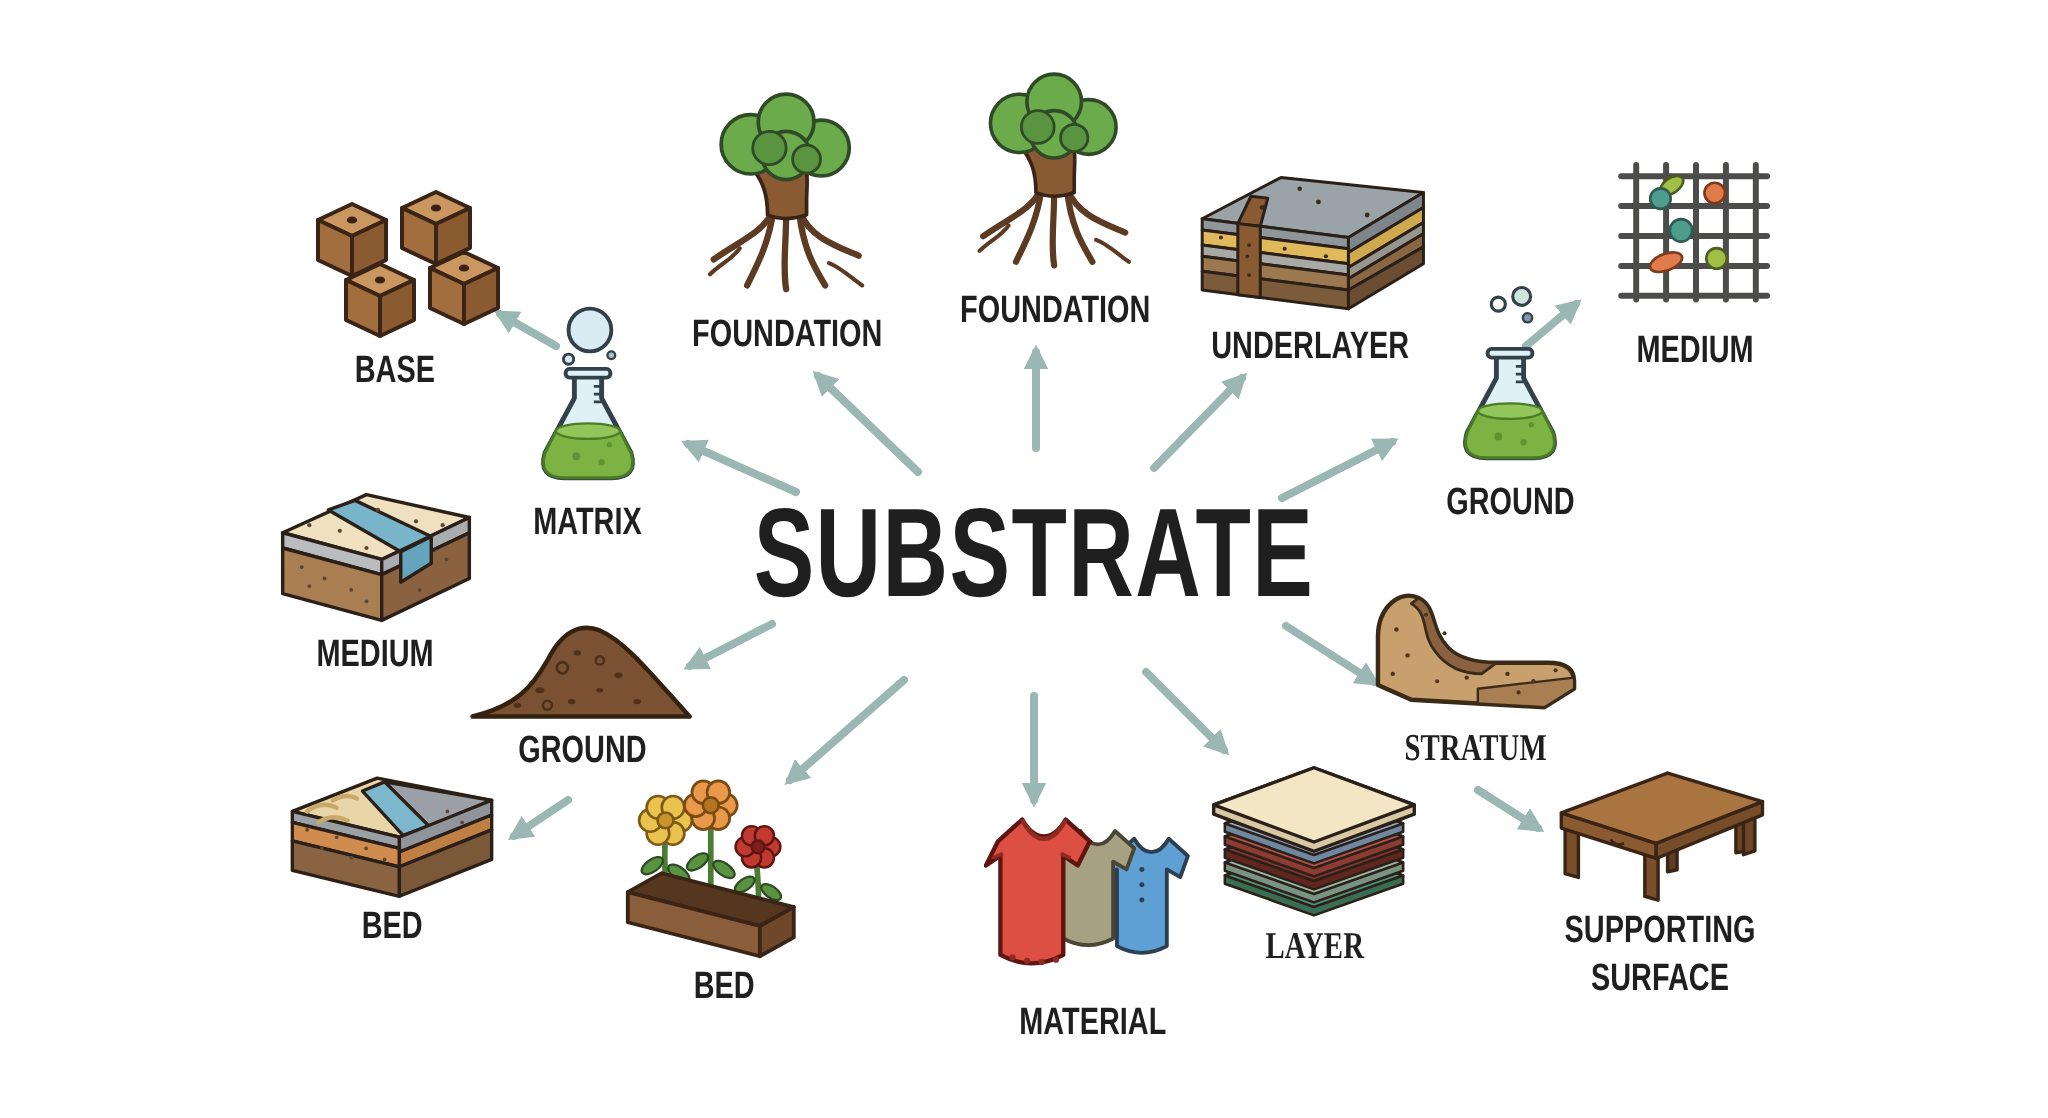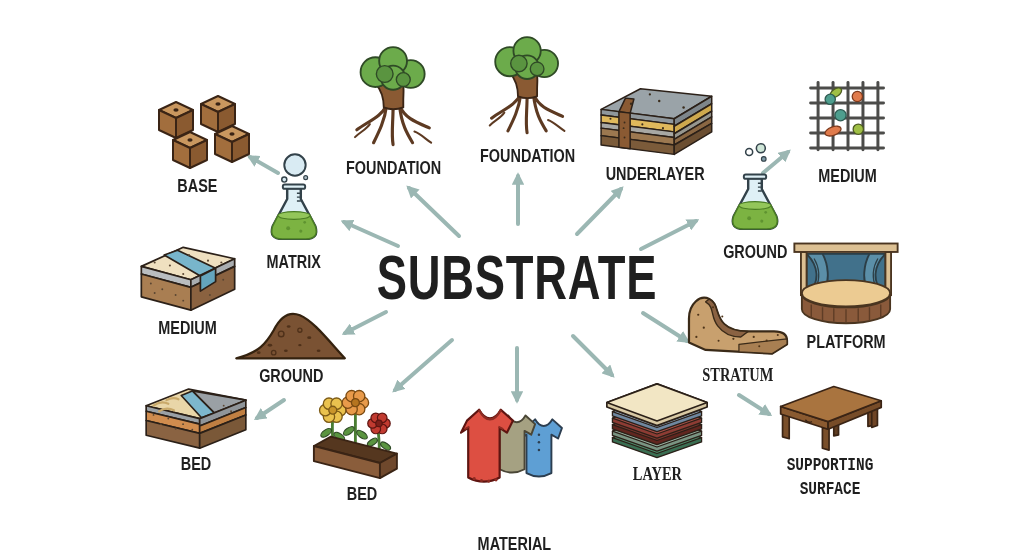--- a/index.html
+++ b/index.html
@@ -250,35 +250,20 @@
       <ellipse cx="36" cy="65" rx="16.5" ry="4" fill="#93c65a" stroke="#4a7d23" stroke-width="1.2"></ellipse>
       <circle cx="30" cy="78" r="2" fill="#5f9330"></circle>
         <circle cx="43" cy="81" r="1.6" fill="#5f9330"></circle>
         <circle cx="47" cy="72" r="1.4" fill="#5f9330"></circle>
       <rect x="24.5" y="33" width="23" height="4.5" rx="2" fill="#dff0f6" stroke="#33424a" stroke-width="2"></rect>
       <path d="M39,42 h4 M39,46 h4 M39,50 h4" stroke="#33424a" stroke-width="1.4"></path>
     </svg>
     <div class="label">GROUND</div>
   </div>
 
-  <div class="item" style="left:788px; top:236px;">
-    <svg width="116" height="92" viewBox="0 0 122 98">
-      <rect x="19" y="19" width="84" height="42" fill="#41718b" stroke="#2c3e46" stroke-width="2"></rect>
-      <path d="M19,19 C32,32 33,48 22,61 L38,61 C44,46 42,30 36,19 Z" fill="#5b8fa8" stroke="#2c3e46" stroke-width="2" stroke-linejoin="round"></path>
-      <path d="M103,19 C90,32 89,48 100,61 L84,61 C78,46 80,30 86,19 Z" fill="#5b8fa8" stroke="#2c3e46" stroke-width="2" stroke-linejoin="round"></path>
-      <path d="M27,24 C33,34 33,46 29,56 M95,24 C89,34 89,46 93,56" stroke="#2c3e46" stroke-width="1.3" fill="none"></path>
-      <rect x="13" y="17" width="6" height="46" fill="#dcc093" stroke="#4a3520" stroke-width="2"></rect>
-      <rect x="103" y="17" width="6" height="46" fill="#dcc093" stroke="#4a3520" stroke-width="2"></rect>
-      <rect x="6" y="8" width="110" height="9" fill="#dcc093" stroke="#4a3520" stroke-width="2"></rect>
-      <path d="M14,62 A47,14 0 0 0 108,62 L108,78 A47,15 0 0 1 14,78 Z" fill="#8a5a3b" stroke="#4a3520" stroke-width="2"></path>
-      <path d="M24,73 V87 M36,76 V90 M48,77 V91 M61,78 V92 M74,77 V91 M86,76 V90 M98,73 V87" stroke="#5f3d26" stroke-width="1.5"></path>
-      <path d="M14,61 A47,14 0 0 0 108,61 A47,14 0 0 0 14,61 Z" fill="#eccb92" stroke="#4a3520" stroke-width="2"></path>
-    </svg>
-    <div class="label">PLATFORM</div>
-  </div>
 
   <div class="item" style="left:681px; top:287px;font-family:Liberation Serif, serif;">
     <svg width="114" height="74" viewBox="0 0 122 80">
       <path d="M8,60 L8,34 C8,18 20,8 30,13 C40,18 36,30 46,40 C52,46 62,48 72,48 L100,48 C110,48 114,52 114,58 L114,62 L98,72 L26,68 Z" fill="#c8a06e" stroke="#3a2a18" stroke-width="2.4" stroke-linejoin="round"></path>
       <path d="M30,13 C40,18 36,30 46,40 C52,46 62,48 72,48 L64,54 C54,54 45,50 39,42 C31,32 36,22 26,16 Z" fill="#8a6242" stroke="#3a2a18" stroke-width="1.5" stroke-linejoin="round"></path>
       <path d="M62,62 L114,56 L114,62 L98,72 L62,70 Z" fill="#a87f52" stroke="#3a2a18" stroke-width="1.3" stroke-linejoin="round"></path>
       <g fill="#4e3419">
         <circle cx="18" cy="30" r="1.2"></circle>
           <circle cx="24" cy="44" r="1.2"></circle>
           <circle cx="16" cy="54" r="1.2"></circle>
@@ -416,21 +401,21 @@
       </g>
       <g stroke="#3a2415" stroke-width="2" stroke-linejoin="round">
         <polygon points="10,70 28,60 98,78 80,88" fill="#55371f"></polygon>
         <polygon points="10,70 80,88 80,104 10,86" fill="#8a5d3b"></polygon>
         <polygon points="80,88 98,78 98,94 80,104" fill="#6f482c"></polygon>
       </g>
     </svg>
     <div class="label">BED</div>
   </div>
 
-  <div class="item" style="left:460px; top:404px;gap:32px;">
+  <div class="item" style="left:492px; top:404px;">
     <svg width="108" height="94" viewBox="0 0 112 98">
       <g transform="translate(68,16)">
         <path d="M10,0 L0,9 L-6,20 L1,16 L1,56 Q14,63 27,56 L27,16 L34,20 L38,9 L28,0 Q24,7 19,7 Q14,7 10,0 Z" fill="#5e9fd4" stroke="#2c3e50" stroke-width="2" stroke-linejoin="round"></path>
         <circle cx="14" cy="16" r="1.3" fill="#2c3e50"></circle>
           <circle cx="14" cy="24" r="1.3" fill="#2c3e50"></circle>
           <circle cx="14" cy="32" r="1.3" fill="#2c3e50"></circle>
       </g>
       <g transform="translate(40,12)">
         <path d="M10,0 L0,9 L-6,20 L1,16 L1,56 Q14,63 27,56 L27,16 L34,20 L38,9 L28,0 Q24,7 19,7 Q14,7 10,0 Z" fill="#a5a182" stroke="#4a4636" stroke-width="2" stroke-linejoin="round"></path>
       </g>
@@ -464,21 +449,21 @@
         <polygon points="14,25 62,8 110,25 62,42" fill="#e0d2ae"></polygon>
       </g>
       <g stroke="#2b2018" stroke-width="1.8" stroke-linejoin="round">
         <polygon points="8,22 62,2 116,22 116,27 62,47 8,27" fill="#d8c9a4"></polygon>
         <polygon points="8,22 62,2 116,22 62,42" fill="#f2e6c4"></polygon>
       </g>
     </svg>
     <div class="label">LAYER</div>
   </div>
 
-  <div class="item" style="left:755px; top:378px;font-family:Liberation Mono, monospace;">
+  <div class="item" style="left:755px; top:378px;">
     <svg width="118" height="74" viewBox="0 0 120 78">
       <g stroke="#3a2415" stroke-width="1.8" stroke-linejoin="round">
         <polygon points="64,42 69,41 69,60 64,61" fill="#5f3d22"></polygon>
         <polygon points="100,30 106,29 106,50 100,51" fill="#6f4526"></polygon>
         <polygon points="10,36 17,38 17,64 10,62" fill="#7a4f2a"></polygon>
         <polygon points="52,52 59,54 59,76 52,74" fill="#7a4f2a"></polygon>
         <polygon points="104,30 110,28 110,50 104,52" fill="#6f4526"></polygon>
         <polygon points="8,30 58,46 58,54 8,38" fill="#8a5a30"></polygon>
         <polygon points="58,46 114,24 114,31 58,54" fill="#774c28"></polygon>
         <polygon points="8,30 64,9 114,24 58,46" fill="#a9743f"></polygon>

